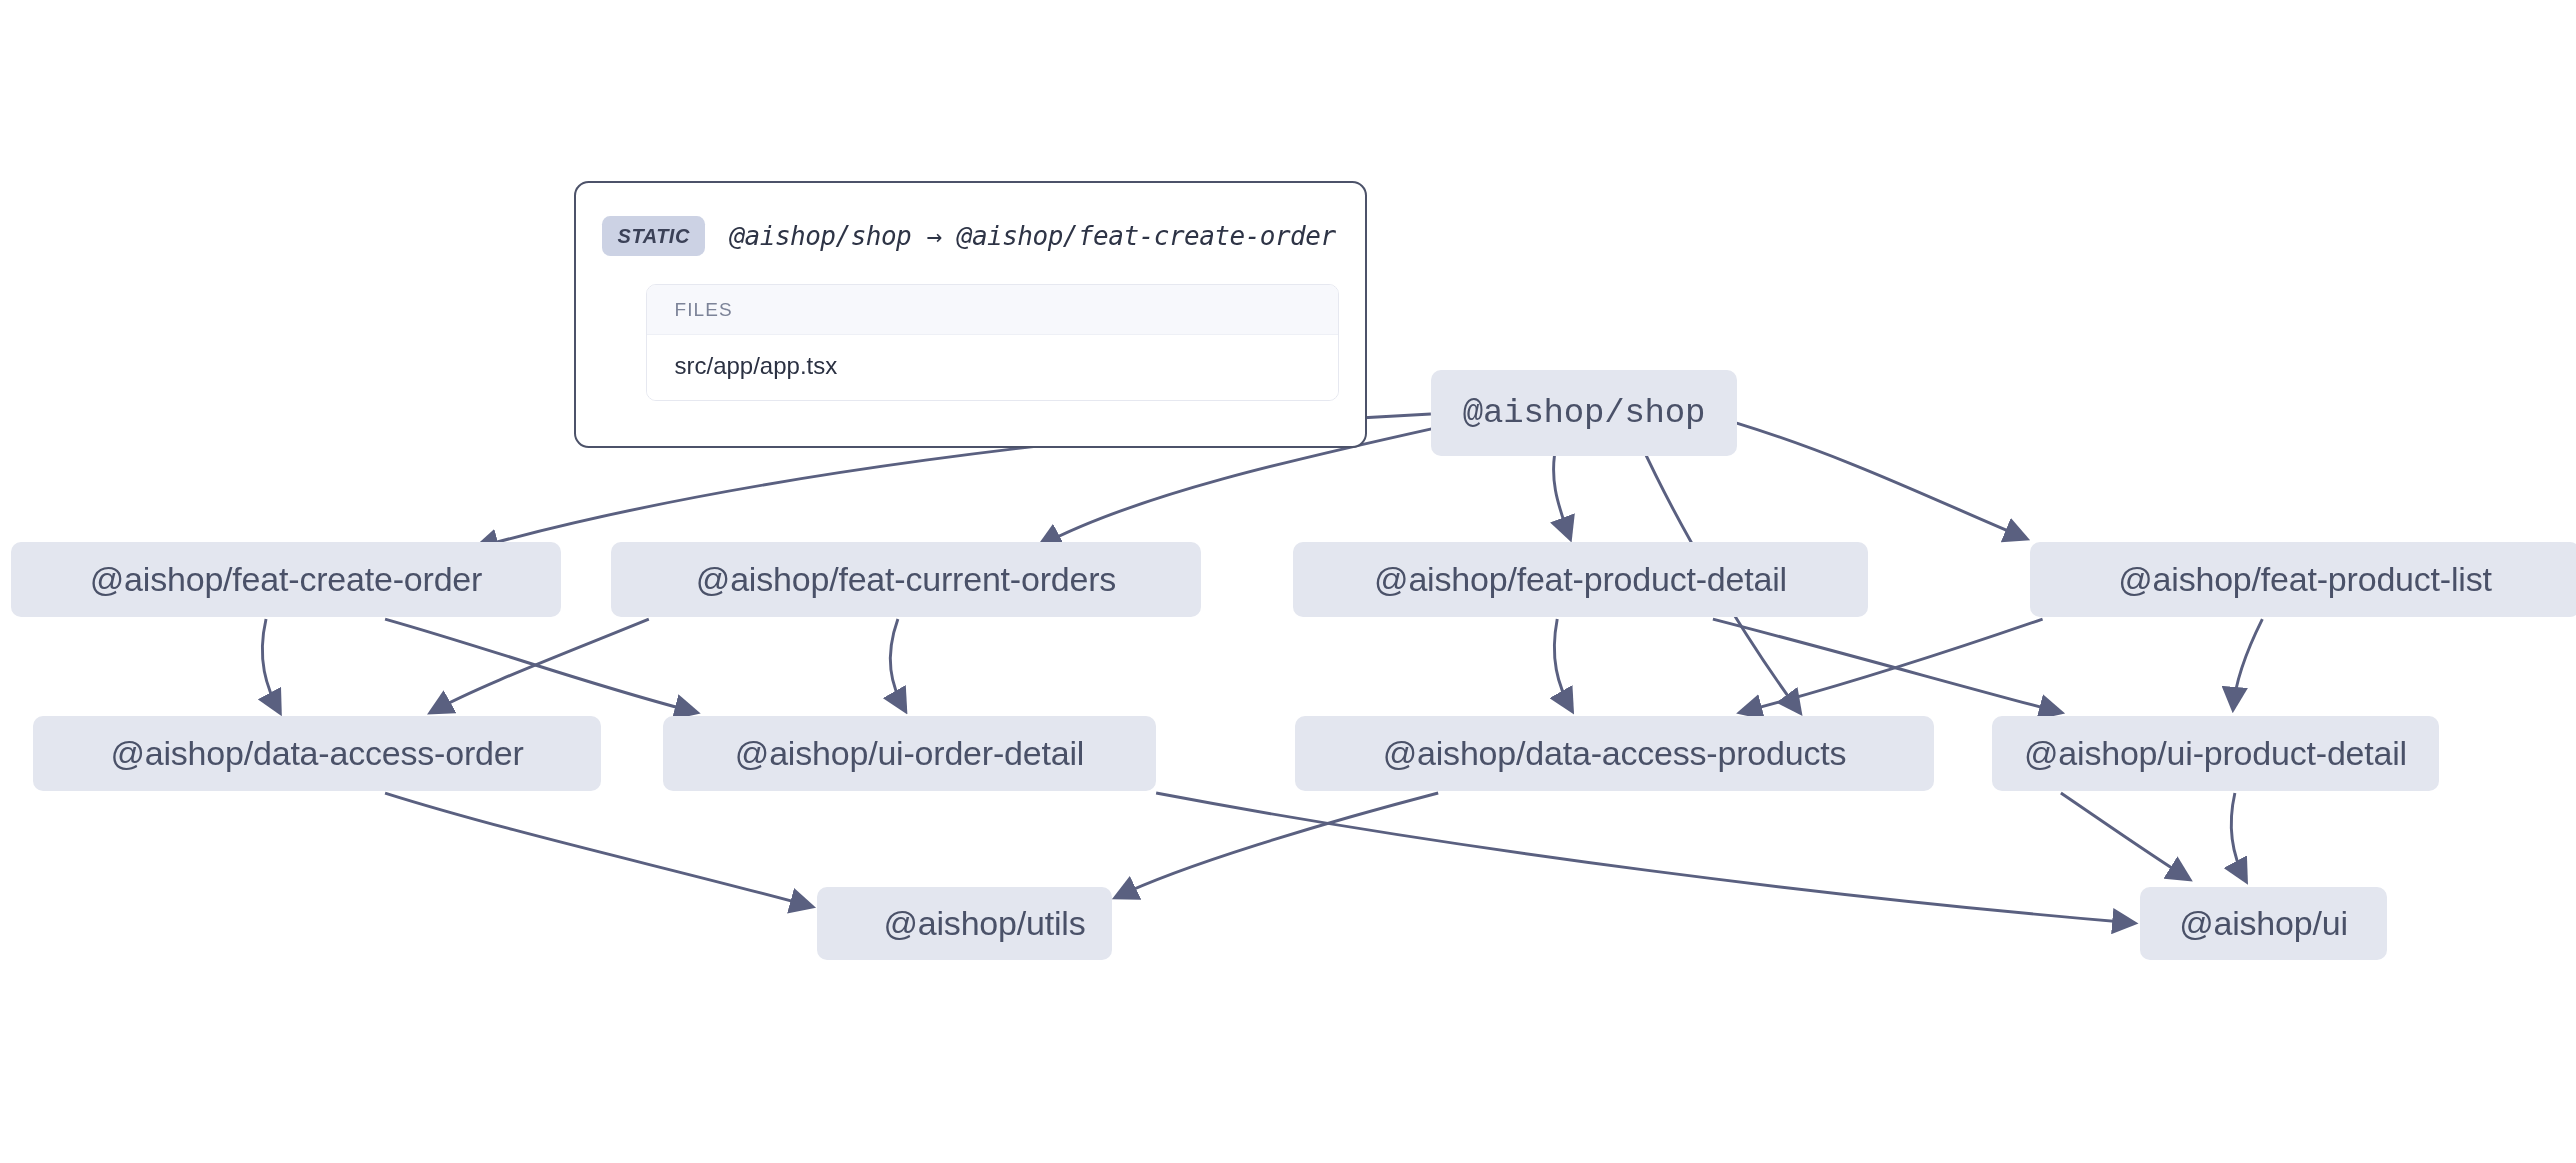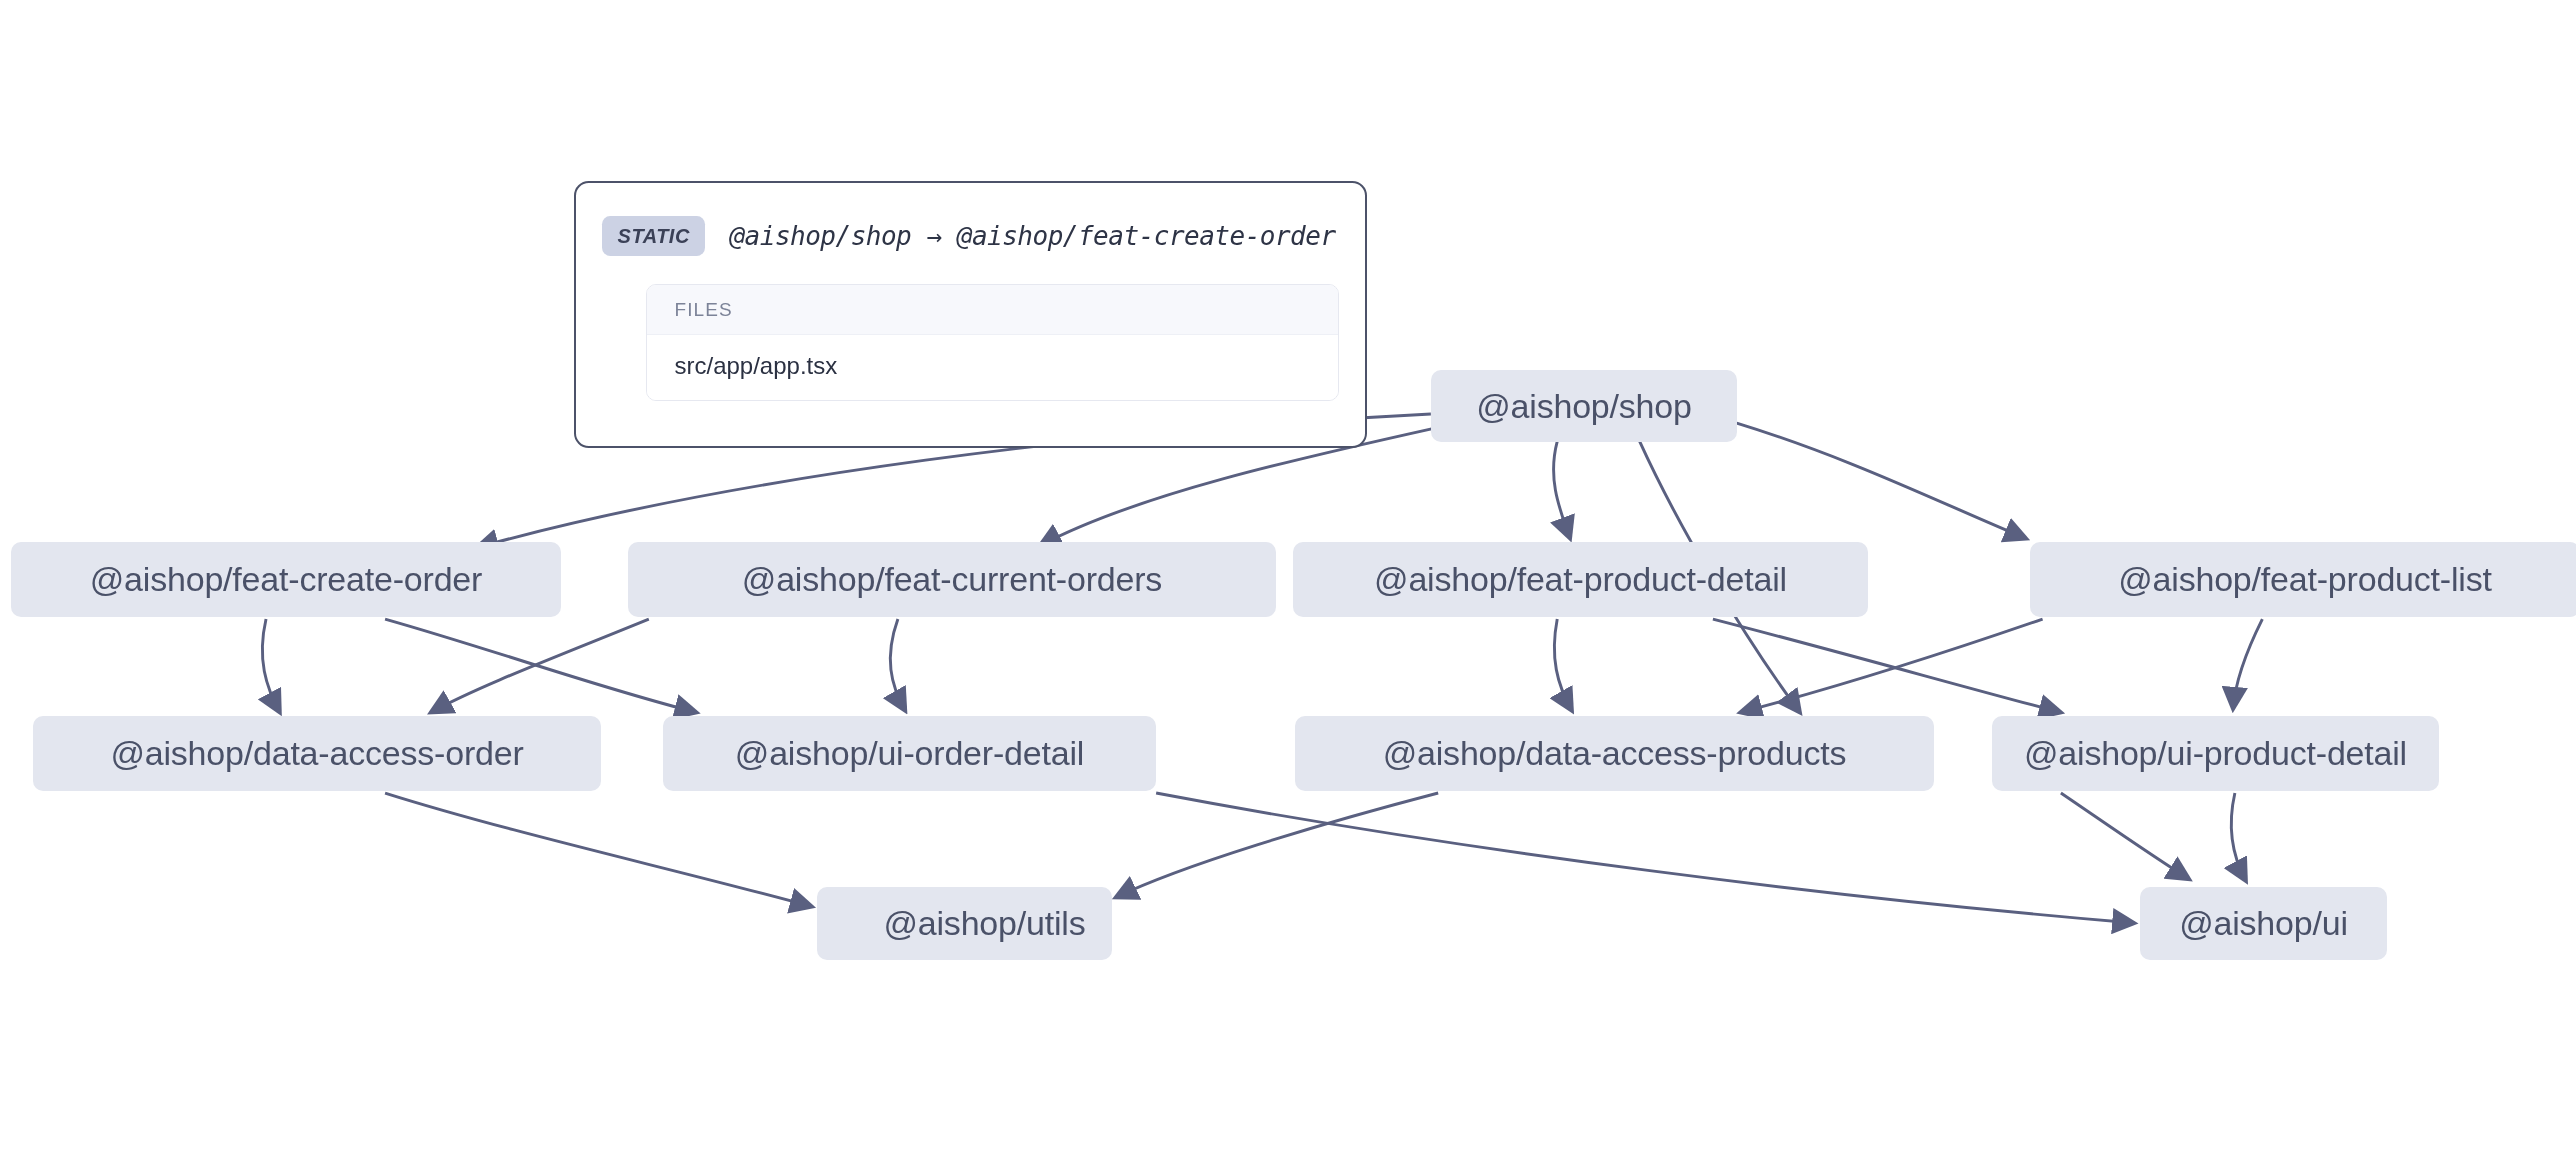--- a/index.html
+++ b/index.html
@@ -112,27 +112,27 @@
       <path d="M 1570 866 C 1440 900, 1290 945, 1218 980"></path>
 
       <path d="M 1262 866 C 1600 930, 2000 980, 2330 1008"></path>
 
       <path d="M 2440 866 C 2430 910, 2440 940, 2452 962"></path>
 
       <path d="M 2250 866 C 2300 900, 2350 935, 2390 960"></path>
     </g>
   </svg>
 
-  <div class="node" style="left: 1431px; top: 370px; width: 306px; height: 72px;">
+  <div class="node" style="left: 1431px; top: 370px; width: 306px; height: 86px; font-family: Liberation Mono, monospace;">
     <span>@aishop/shop</span>
   </div>
   <div class="node" style="left: 11px; top: 542px; width: 550px; height: 75px;">
     <span>@aishop/feat-create-order</span>
   </div>
-  <div class="node" style="left: 628px; top: 542px; width: 648px; height: 75px;">
+  <div class="node" style="left: 611px; top: 542px; width: 590px; height: 75px;">
     <span>@aishop/feat-current-orders</span>
   </div>
   <div class="node" style="left: 1293px; top: 542px; width: 575px; height: 75px;">
     <span>@aishop/feat-product-detail</span>
   </div>
   <div class="node" style="left: 2030px; top: 542px; width: 550px; height: 75px;">
     <span>@aishop/feat-product-list</span>
   </div>
   <div class="node" style="left: 33px; top: 716px; width: 568px; height: 75px;">
     <span>@aishop/data-access-order</span>

